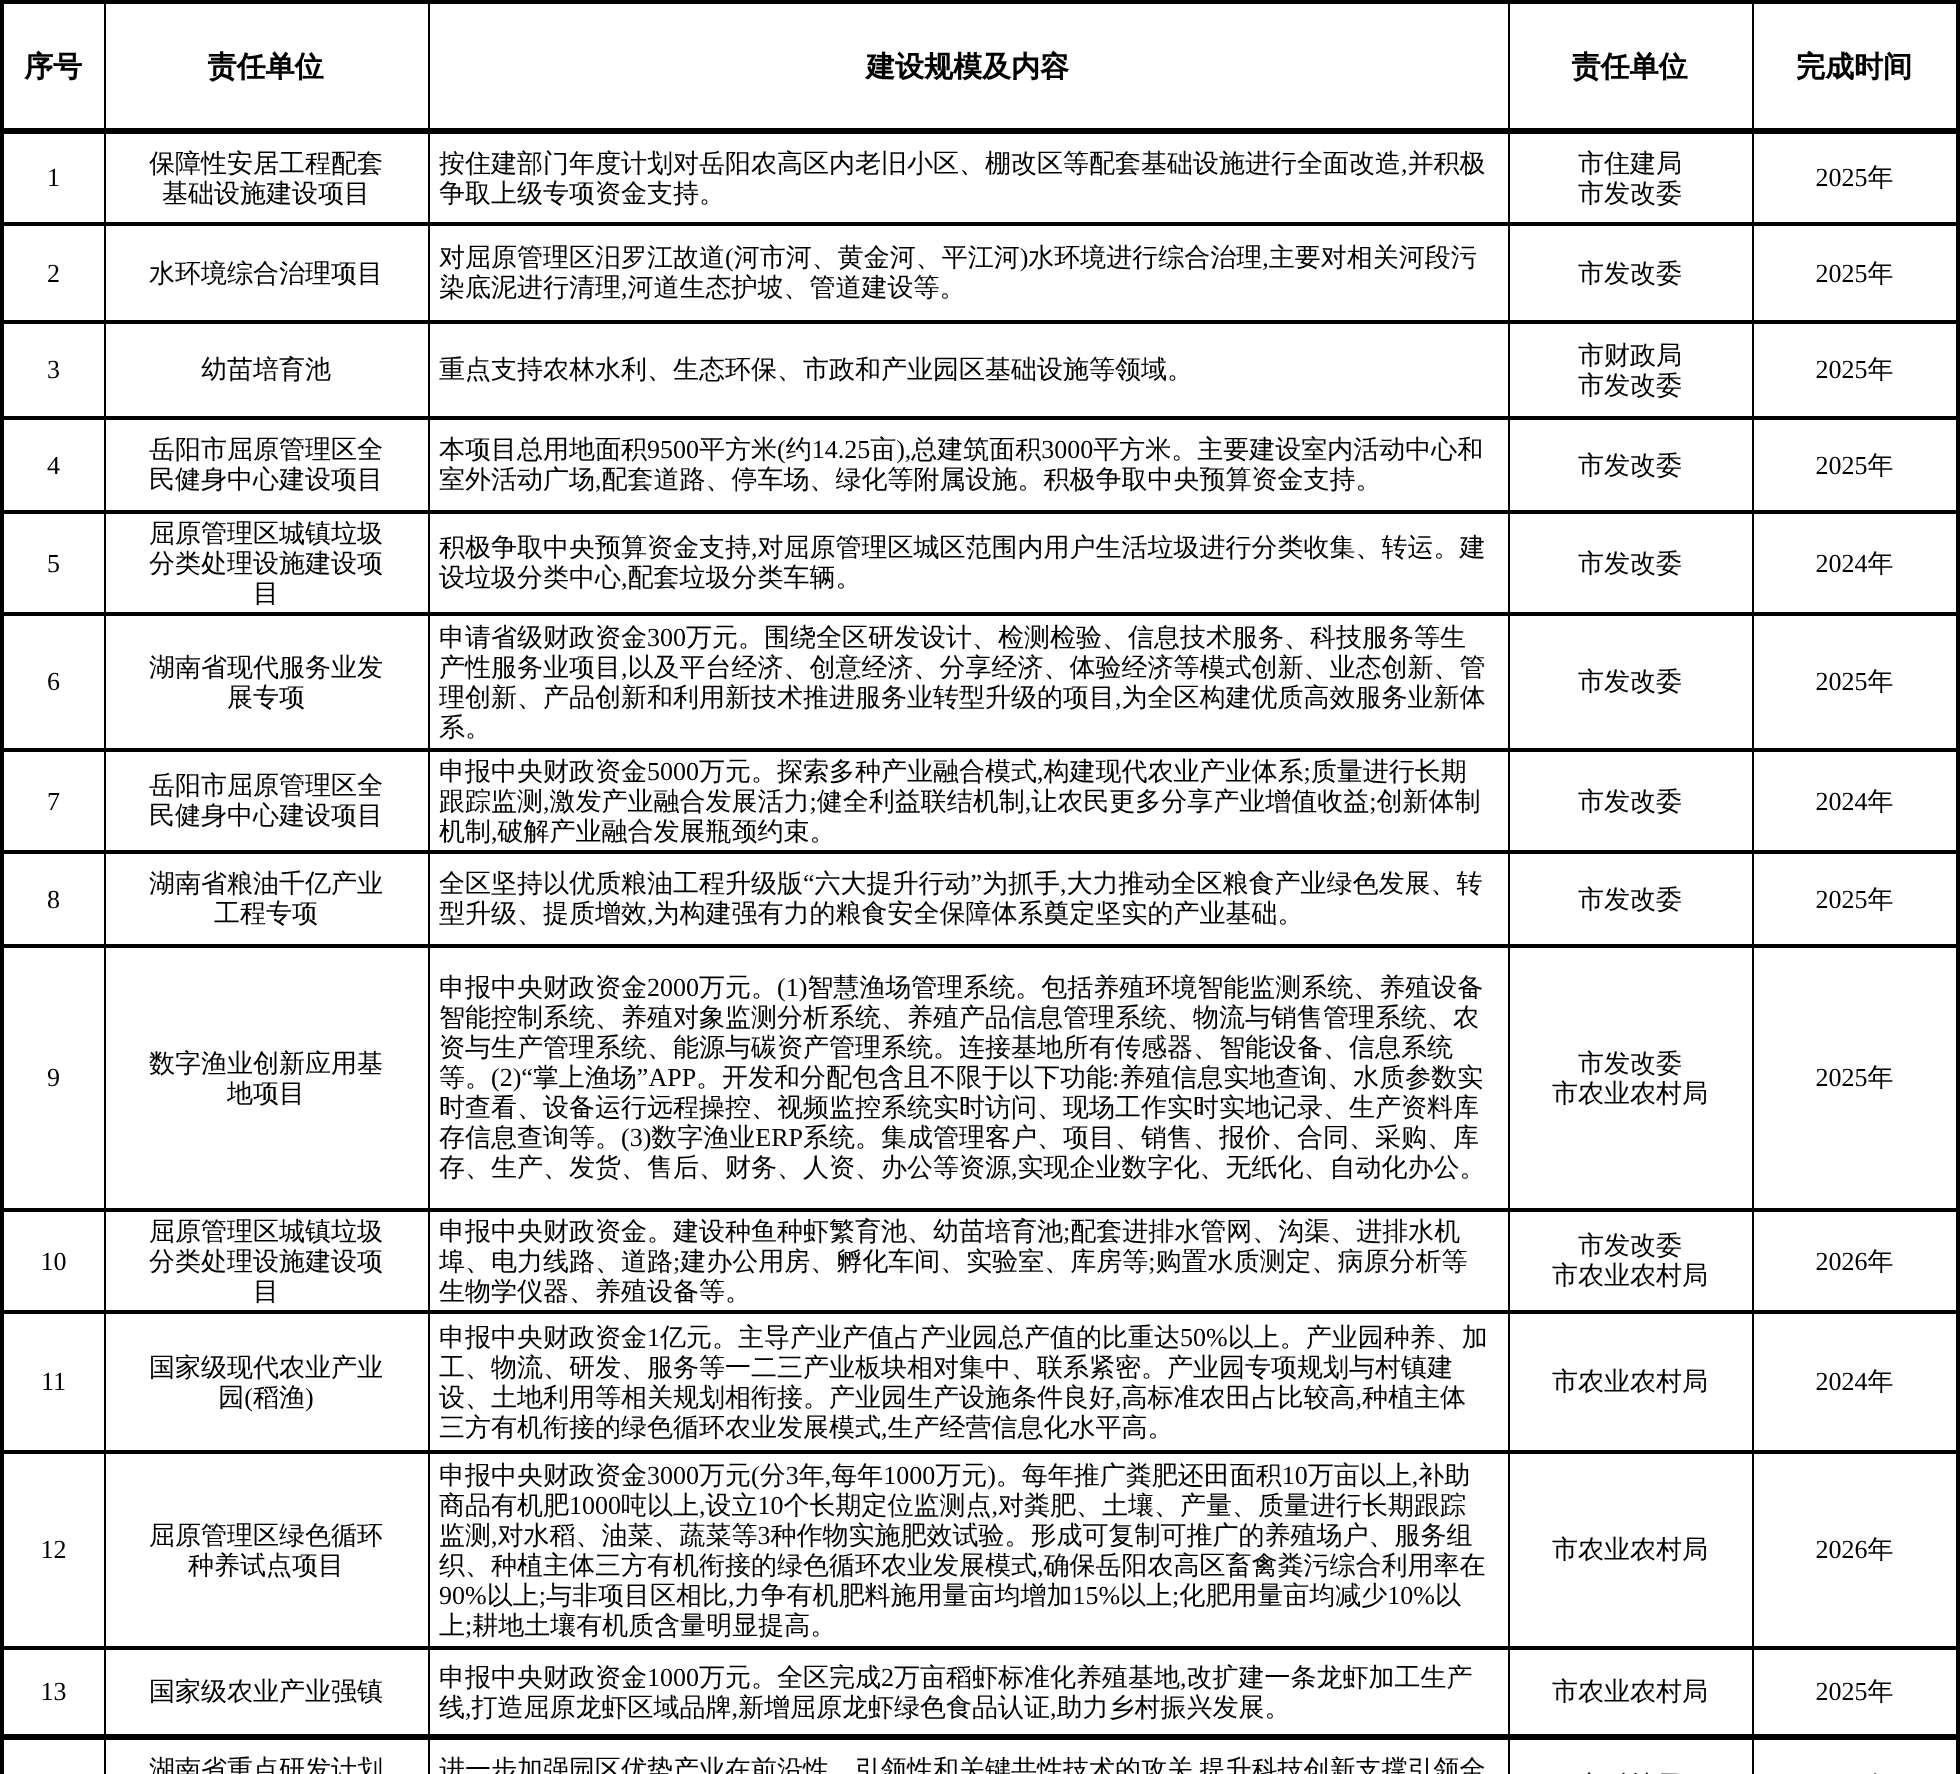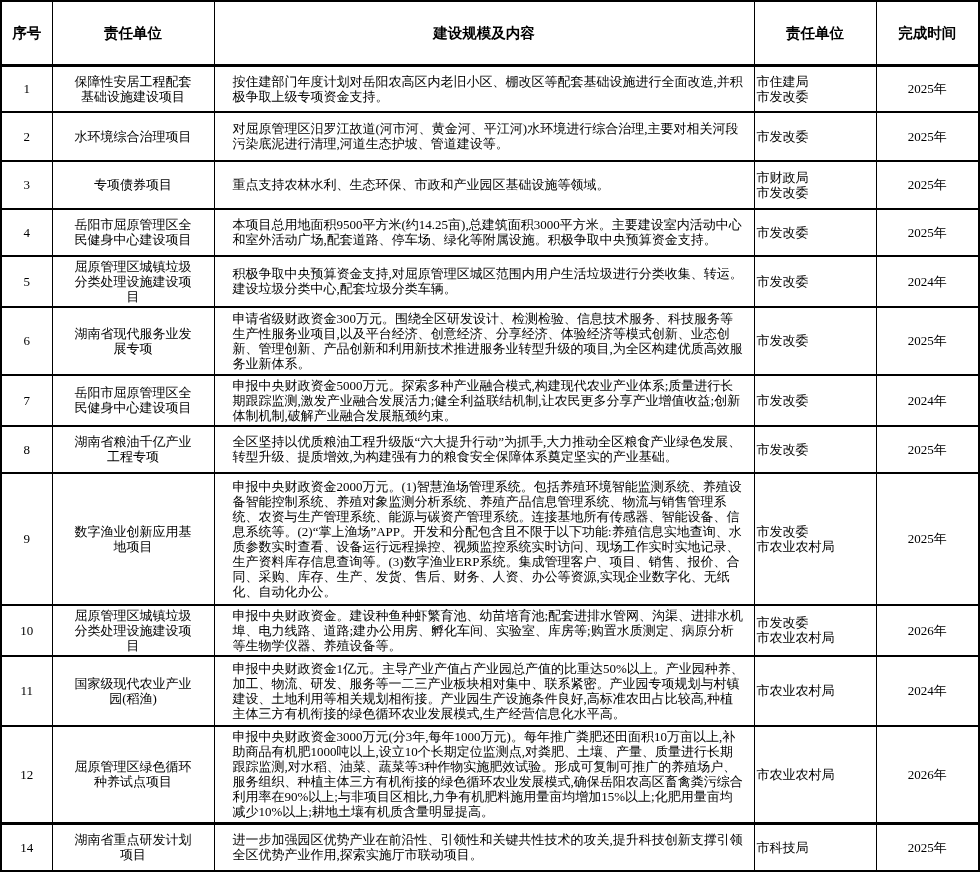--- a/index.html
+++ b/index.html
@@ -33,22 +33,22 @@
     height: 38px;
     padding: 12px 2px;
   }
   tbody td {
     font-size: 13px;
     line-height: 15px;
   }
   tr.thick-top td { border-top-width: 3px; }
   .c-no   { text-align: center; padding: 2px 2px; }
   .c-name { text-align: center;   padding: 2px 18px; }
-  .c-content { text-align: left; padding: 2px 8px 2px 18px; }
-  .c-unit { padding: 2px 2px; white-space: pre-line; }
+  .c-content { text-align: left; padding: 2px 8px 2px 5px; }
+  .c-unit { text-align: center; padding: 2px 2px; white-space: pre-line; }
   .c-time { text-align: center; padding: 2px 0; }
 </style>
 </head>
 <body>
 
 <table>
   <colgroup>
     <col style="width:51px">
     <col style="width:162px">
     <col style="width:540px">
@@ -75,21 +75,21 @@
   </tr>
       <tr style="height: 49px;">
     <td class="c-no">2</td>
     <td class="c-name">水环境综合治理项目</td>
     <td class="c-content">对屈原管理区汨罗江故道(河市河、黄金河、平江河)水环境进行综合治理,主要对相关河段污染底泥进行清理,河道生态护坡、管道建设等。</td>
     <td class="c-unit">市发改委</td>
     <td class="c-time">2025年</td>
   </tr>
       <tr style="height: 48px;">
     <td class="c-no">3</td>
-    <td class="c-name">专项债券项目</td>
+    <td class="c-name">幼苗培育池</td>
     <td class="c-content">重点支持农林水利、生态环保、市政和产业园区基础设施等领域。</td>
     <td class="c-unit">市财政局
 市发改委</td>
     <td class="c-time">2025年</td>
   </tr>
       <tr style="height: 47px;">
     <td class="c-no">4</td>
     <td class="c-name">岳阳市屈原管理区全民健身中心建设项目</td>
     <td class="c-content">本项目总用地面积9500平方米(约14.25亩),总建筑面积3000平方米。主要建设室内活动中心和室外活动广场,配套道路、停车场、绿化等附属设施。积极争取中央预算资金支持。</td>
     <td class="c-unit">市发改委</td>
@@ -146,20 +146,27 @@
     <td class="c-unit">市农业农村局</td>
     <td class="c-time">2024年</td>
   </tr>
       <tr style="height: 98px;">
     <td class="c-no">12</td>
     <td class="c-name">屈原管理区绿色循环种养试点项目</td>
     <td class="c-content">申报中央财政资金3000万元(分3年,每年1000万元)。每年推广粪肥还田面积10万亩以上,补助商品有机肥1000吨以上,设立10个长期定位监测点,对粪肥、土壤、产量、质量进行长期跟踪监测,对水稻、油菜、蔬菜等3种作物实施肥效试验。形成可复制可推广的养殖场户、服务组织、种植主体三方有机衔接的绿色循环农业发展模式,确保岳阳农高区畜禽粪污综合利用率在90%以上;与非项目区相比,力争有机肥料施用量亩均增加15%以上;化肥用量亩均减少10%以上;耕地土壤有机质含量明显提高。</td>
     <td class="c-unit">市农业农村局</td>
     <td class="c-time">2026年</td>
   </tr>
+      <tr style="height: 45px;">
+    <td class="c-no">13</td>
+    <td class="c-name">国家级农业产业强镇</td>
+    <td class="c-content">申报中央财政资金1000万元。全区完成2万亩稻虾标准化养殖基地,改扩建一条龙虾加工生产线,打造屈原龙虾区域品牌,新增屈原龙虾绿色食品认证,助力乡村振兴发展。</td>
+    <td class="c-unit">市农业农村局</td>
+    <td class="c-time">2025年</td>
+  </tr>
       <tr class="thick-top" style="height: 47px;">
     <td class="c-no">14</td>
     <td class="c-name">湖南省重点研发计划项目</td>
     <td class="c-content">进一步加强园区优势产业在前沿性、引领性和关键共性技术的攻关,提升科技创新支撑引领全区优势产业作用,探索实施厅市联动项目。</td>
     <td class="c-unit">市科技局</td>
     <td class="c-time">2025年</td>
   </tr>
     </tbody>
 </table>
 

